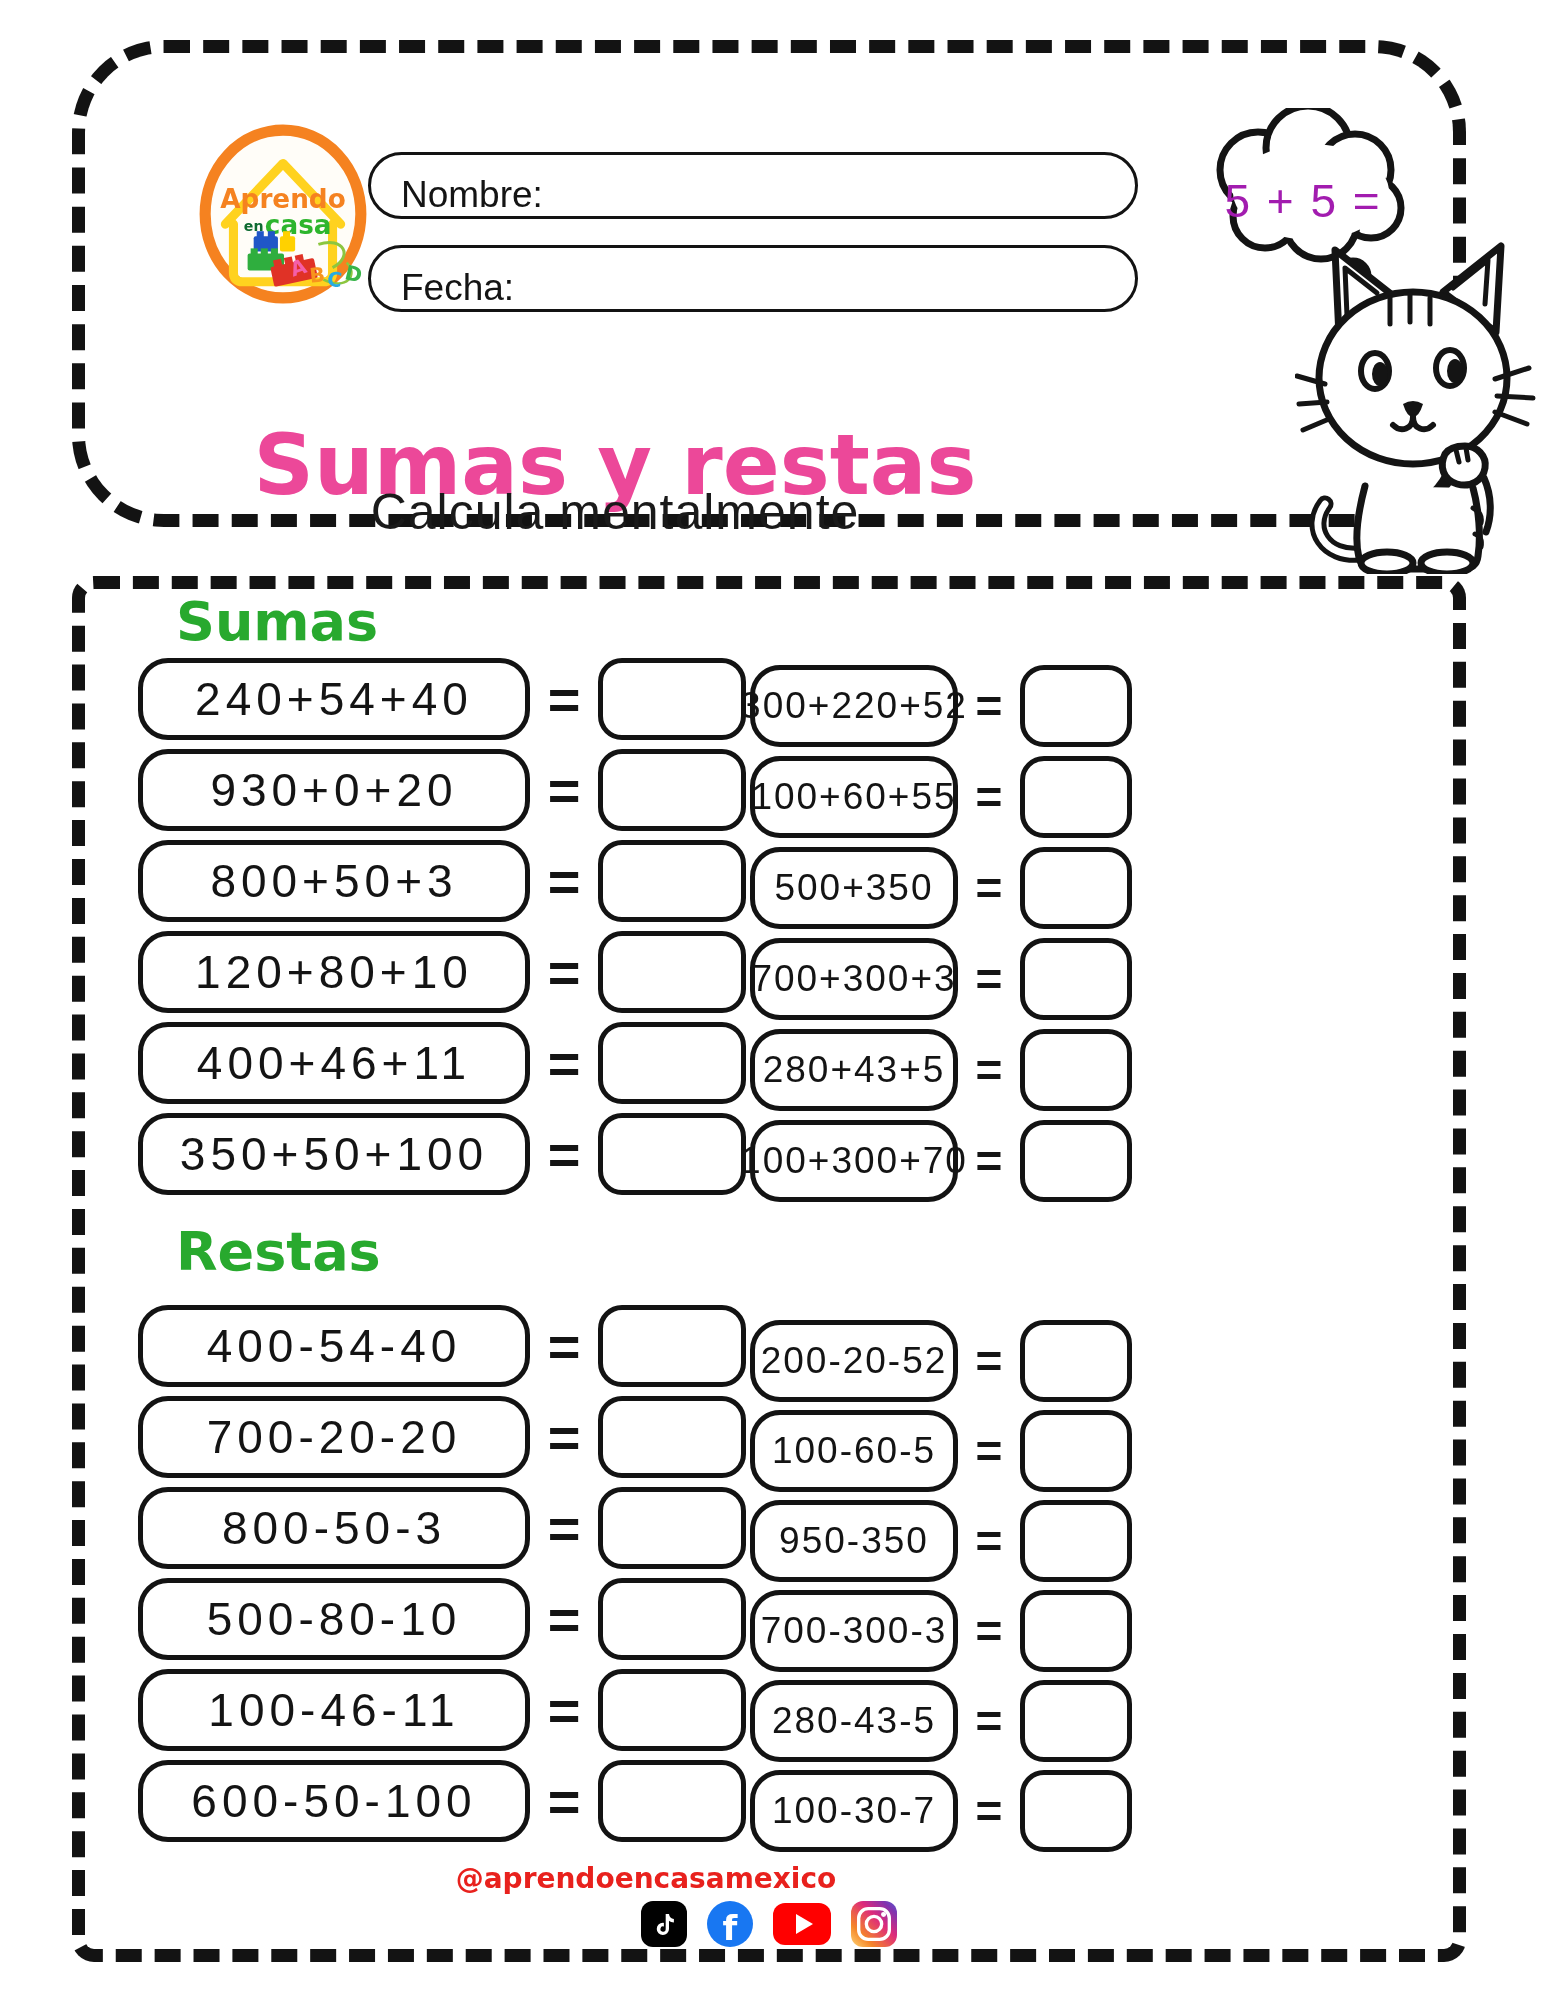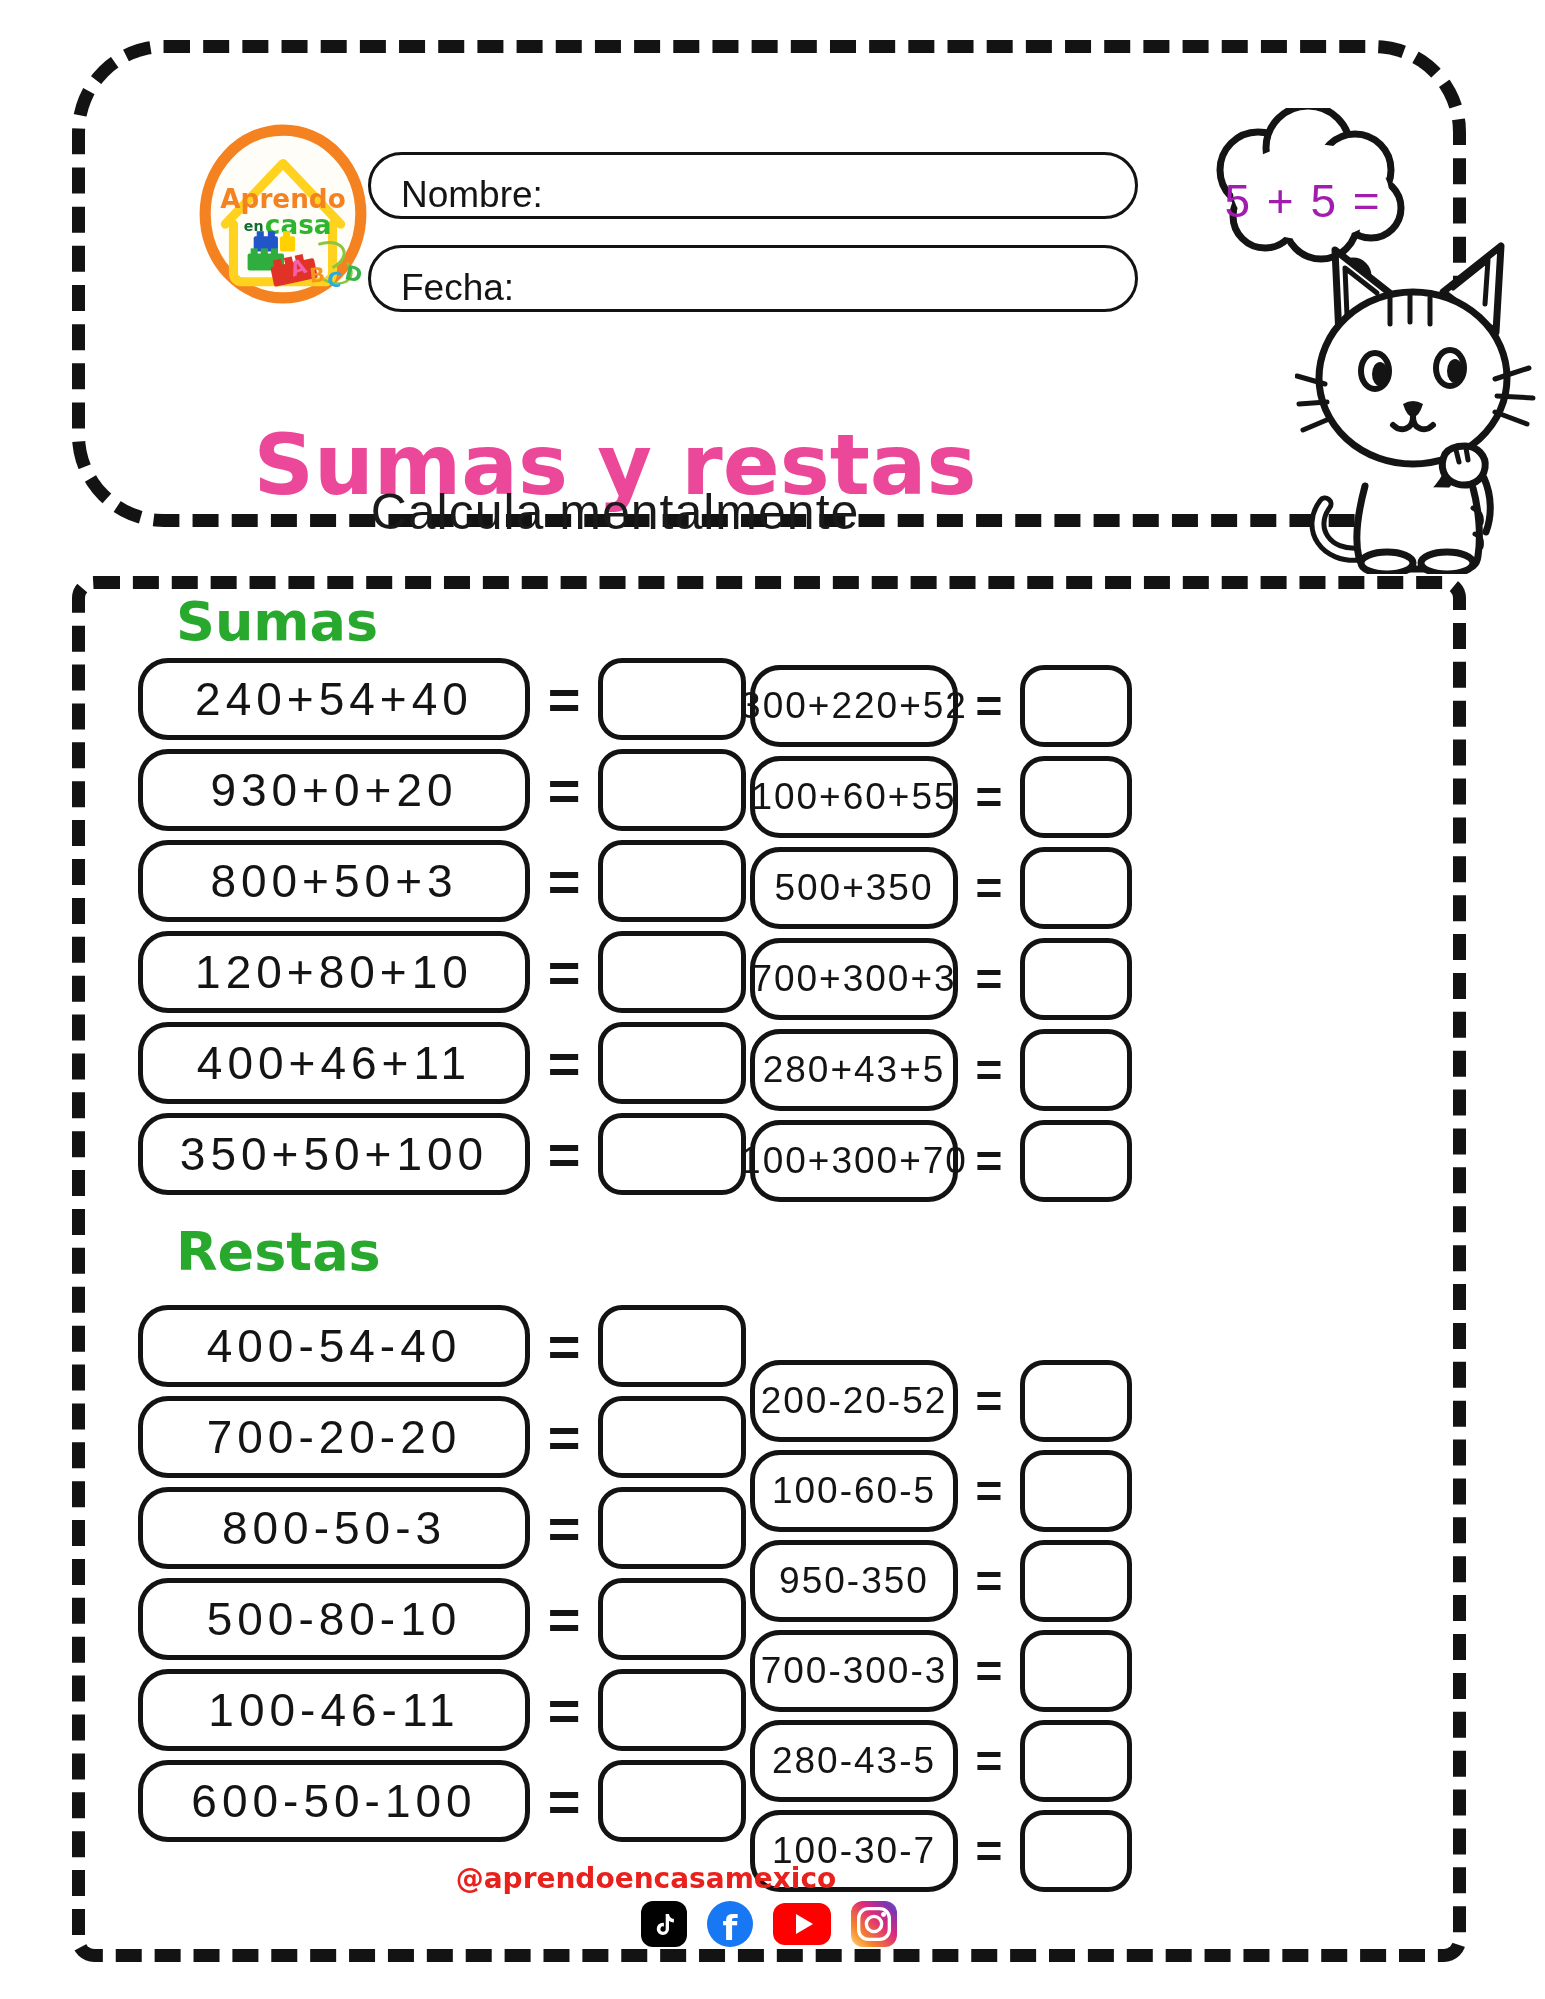--- a/index.html
+++ b/index.html
@@ -33,21 +33,21 @@
   
   .sec-heading{position:absolute;left:176px;margin:0;font-family:"DejaVu Sans",sans-serif;
                font-weight:800;font-size:54px;color:#28A92E;}
   #heading-sumas{top:590px;}
   #heading-restas{top:1220px;}
 
   .col{position:absolute;display:flex;flex-direction:column;gap:9px;}
   #col-0-0{left:138px;top:658px;align-items:flex-end;}
   #col-0-1{left:750px;top:665px;}
   #col-1-0{left:138px;top:1305px;}
-  #col-1-1{left:750px;top:1360px;gap:8px;}
+  #col-1-1{left:750px;top:1320px;gap:8px;}
 
   .row{display:flex;align-items:center;height:82px;}
   .pill{height:82px;box-sizing:border-box;border:5px solid #131313;border-radius:30px;
         background:#fff;display:flex;align-items:center;justify-content:center;}
   .ans{height:82px;box-sizing:border-box;border:5px solid #131313;border-radius:24px;background:#fff;}
   .eq{font-weight:bold;text-align:center;}
   .wide .pill{width:392px;font-size:46px;letter-spacing:5px;}
   .wide .eq{width:44px;margin:0 12px;font-size:56px;}
   .wide .ans{width:148px;}
   .narrow .pill{width:208px;font-size:37px;letter-spacing:2px;}

